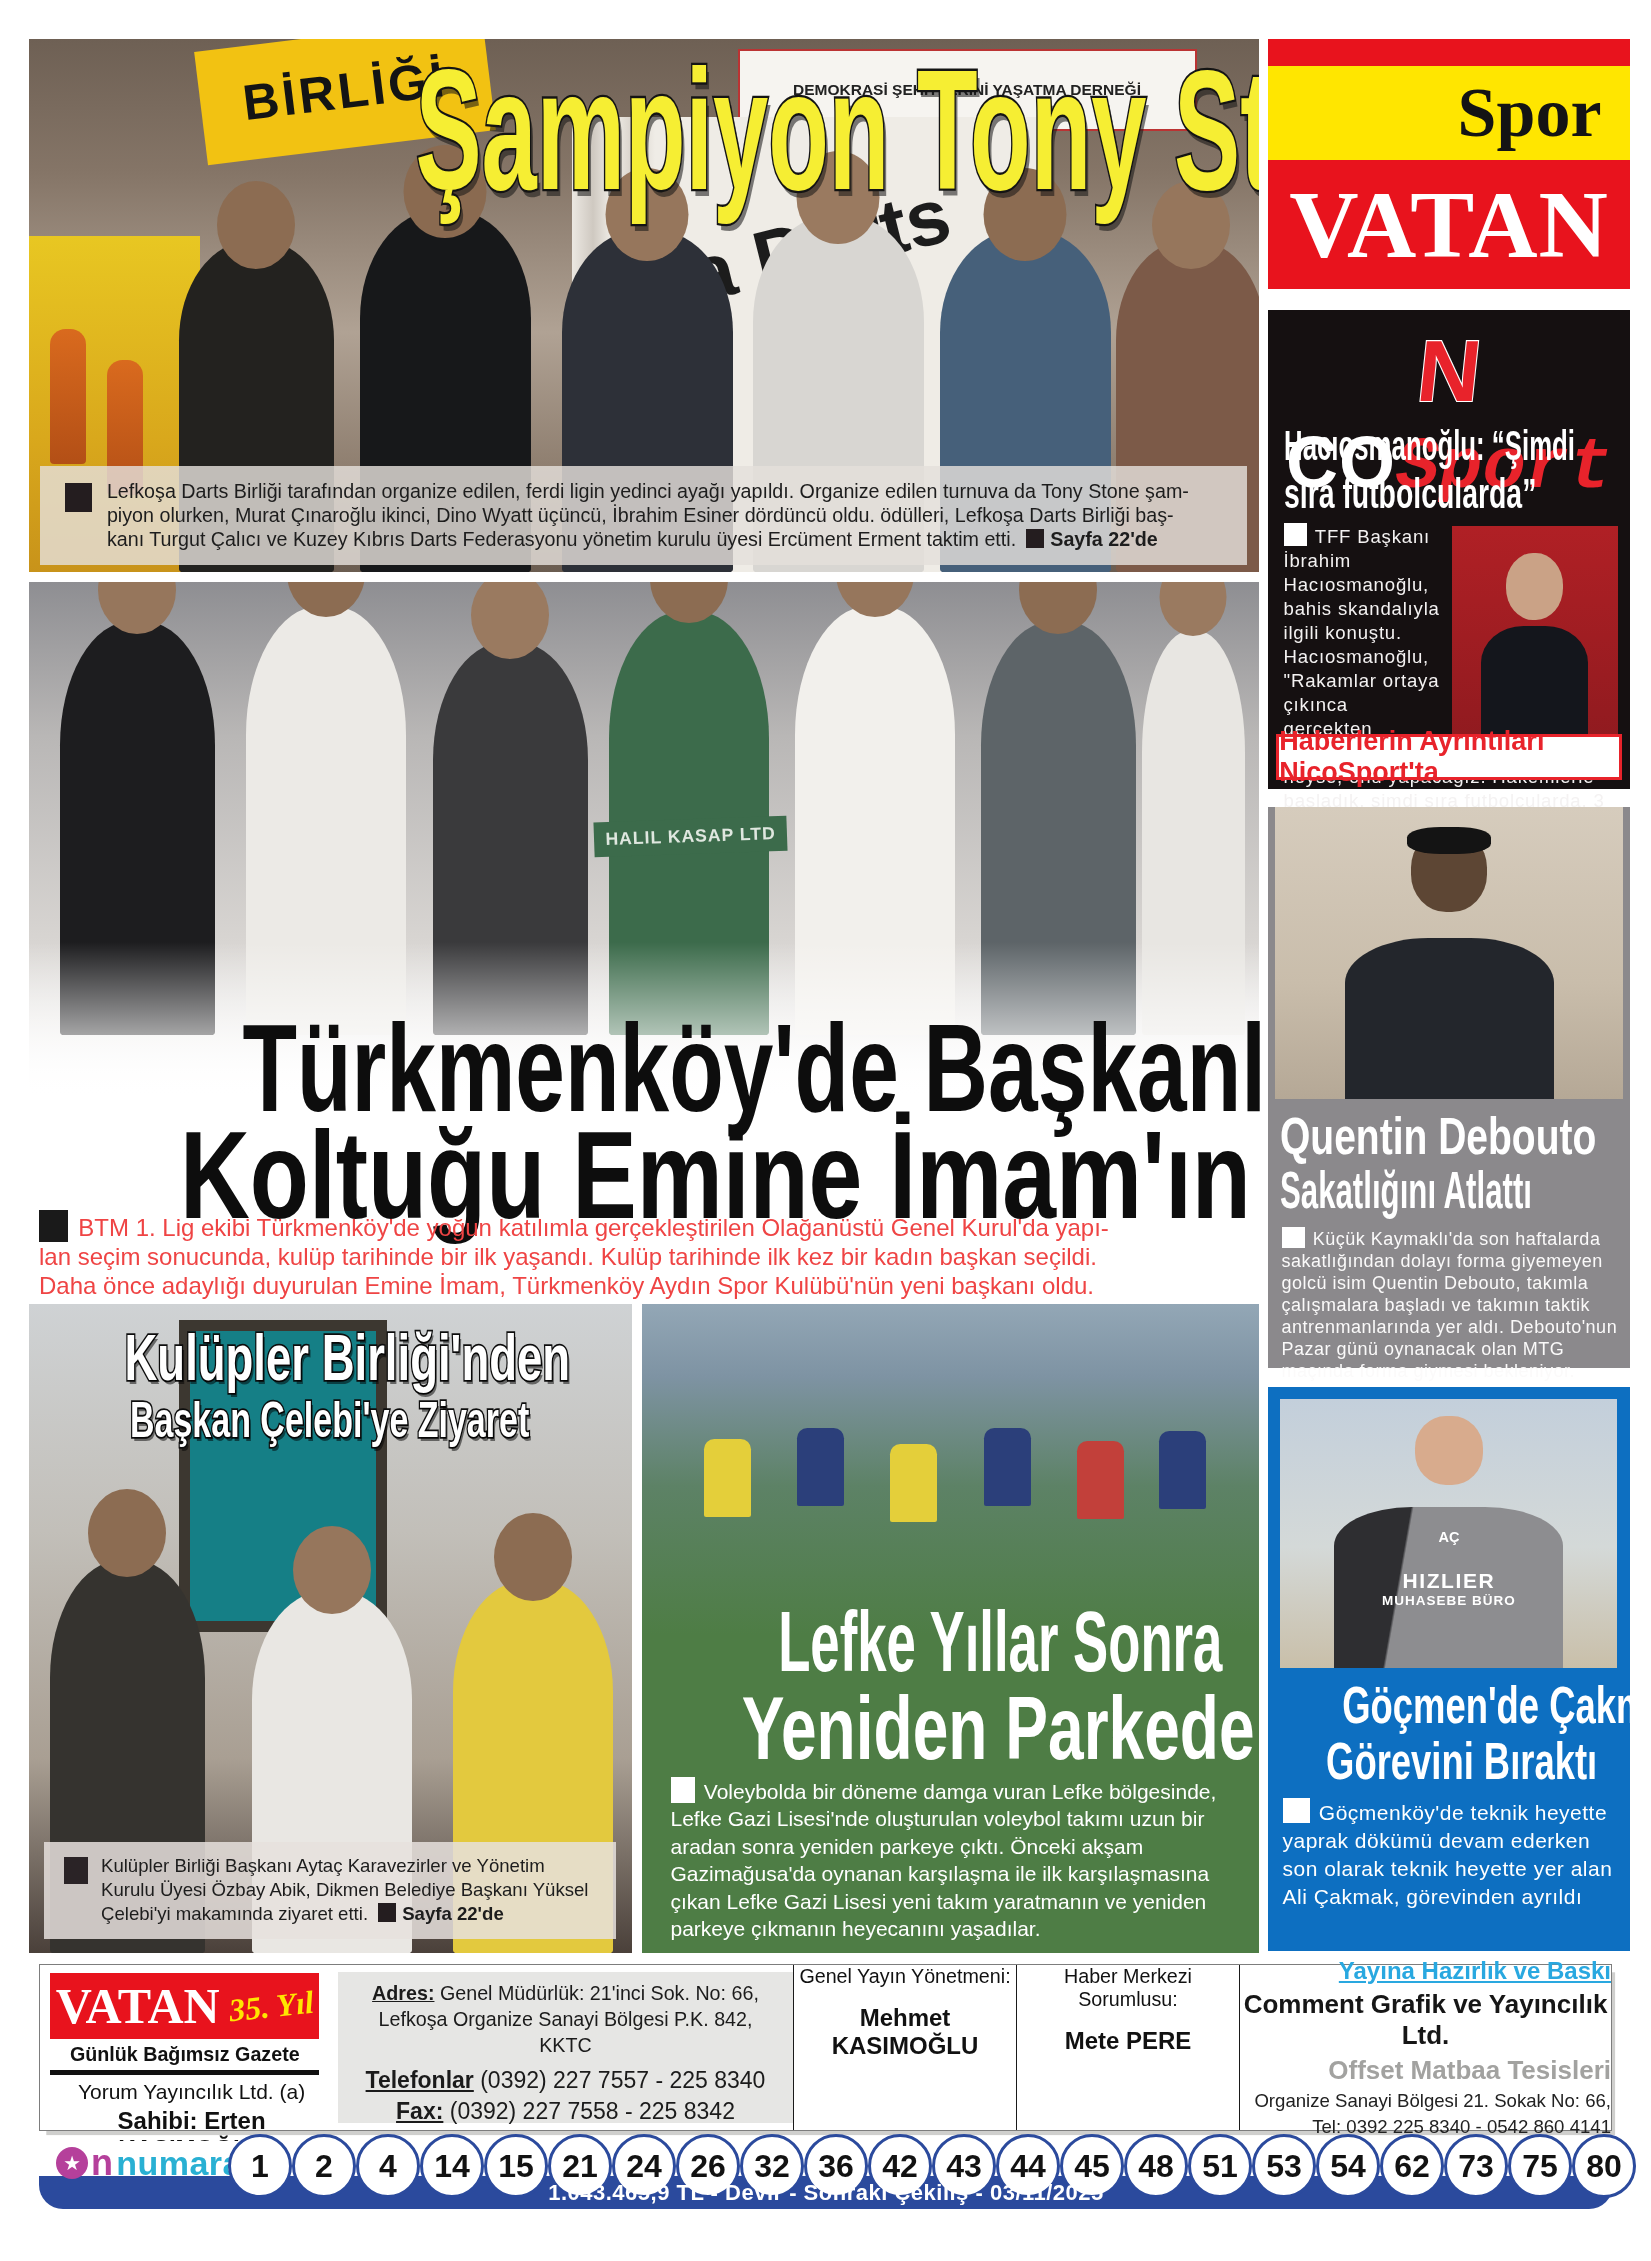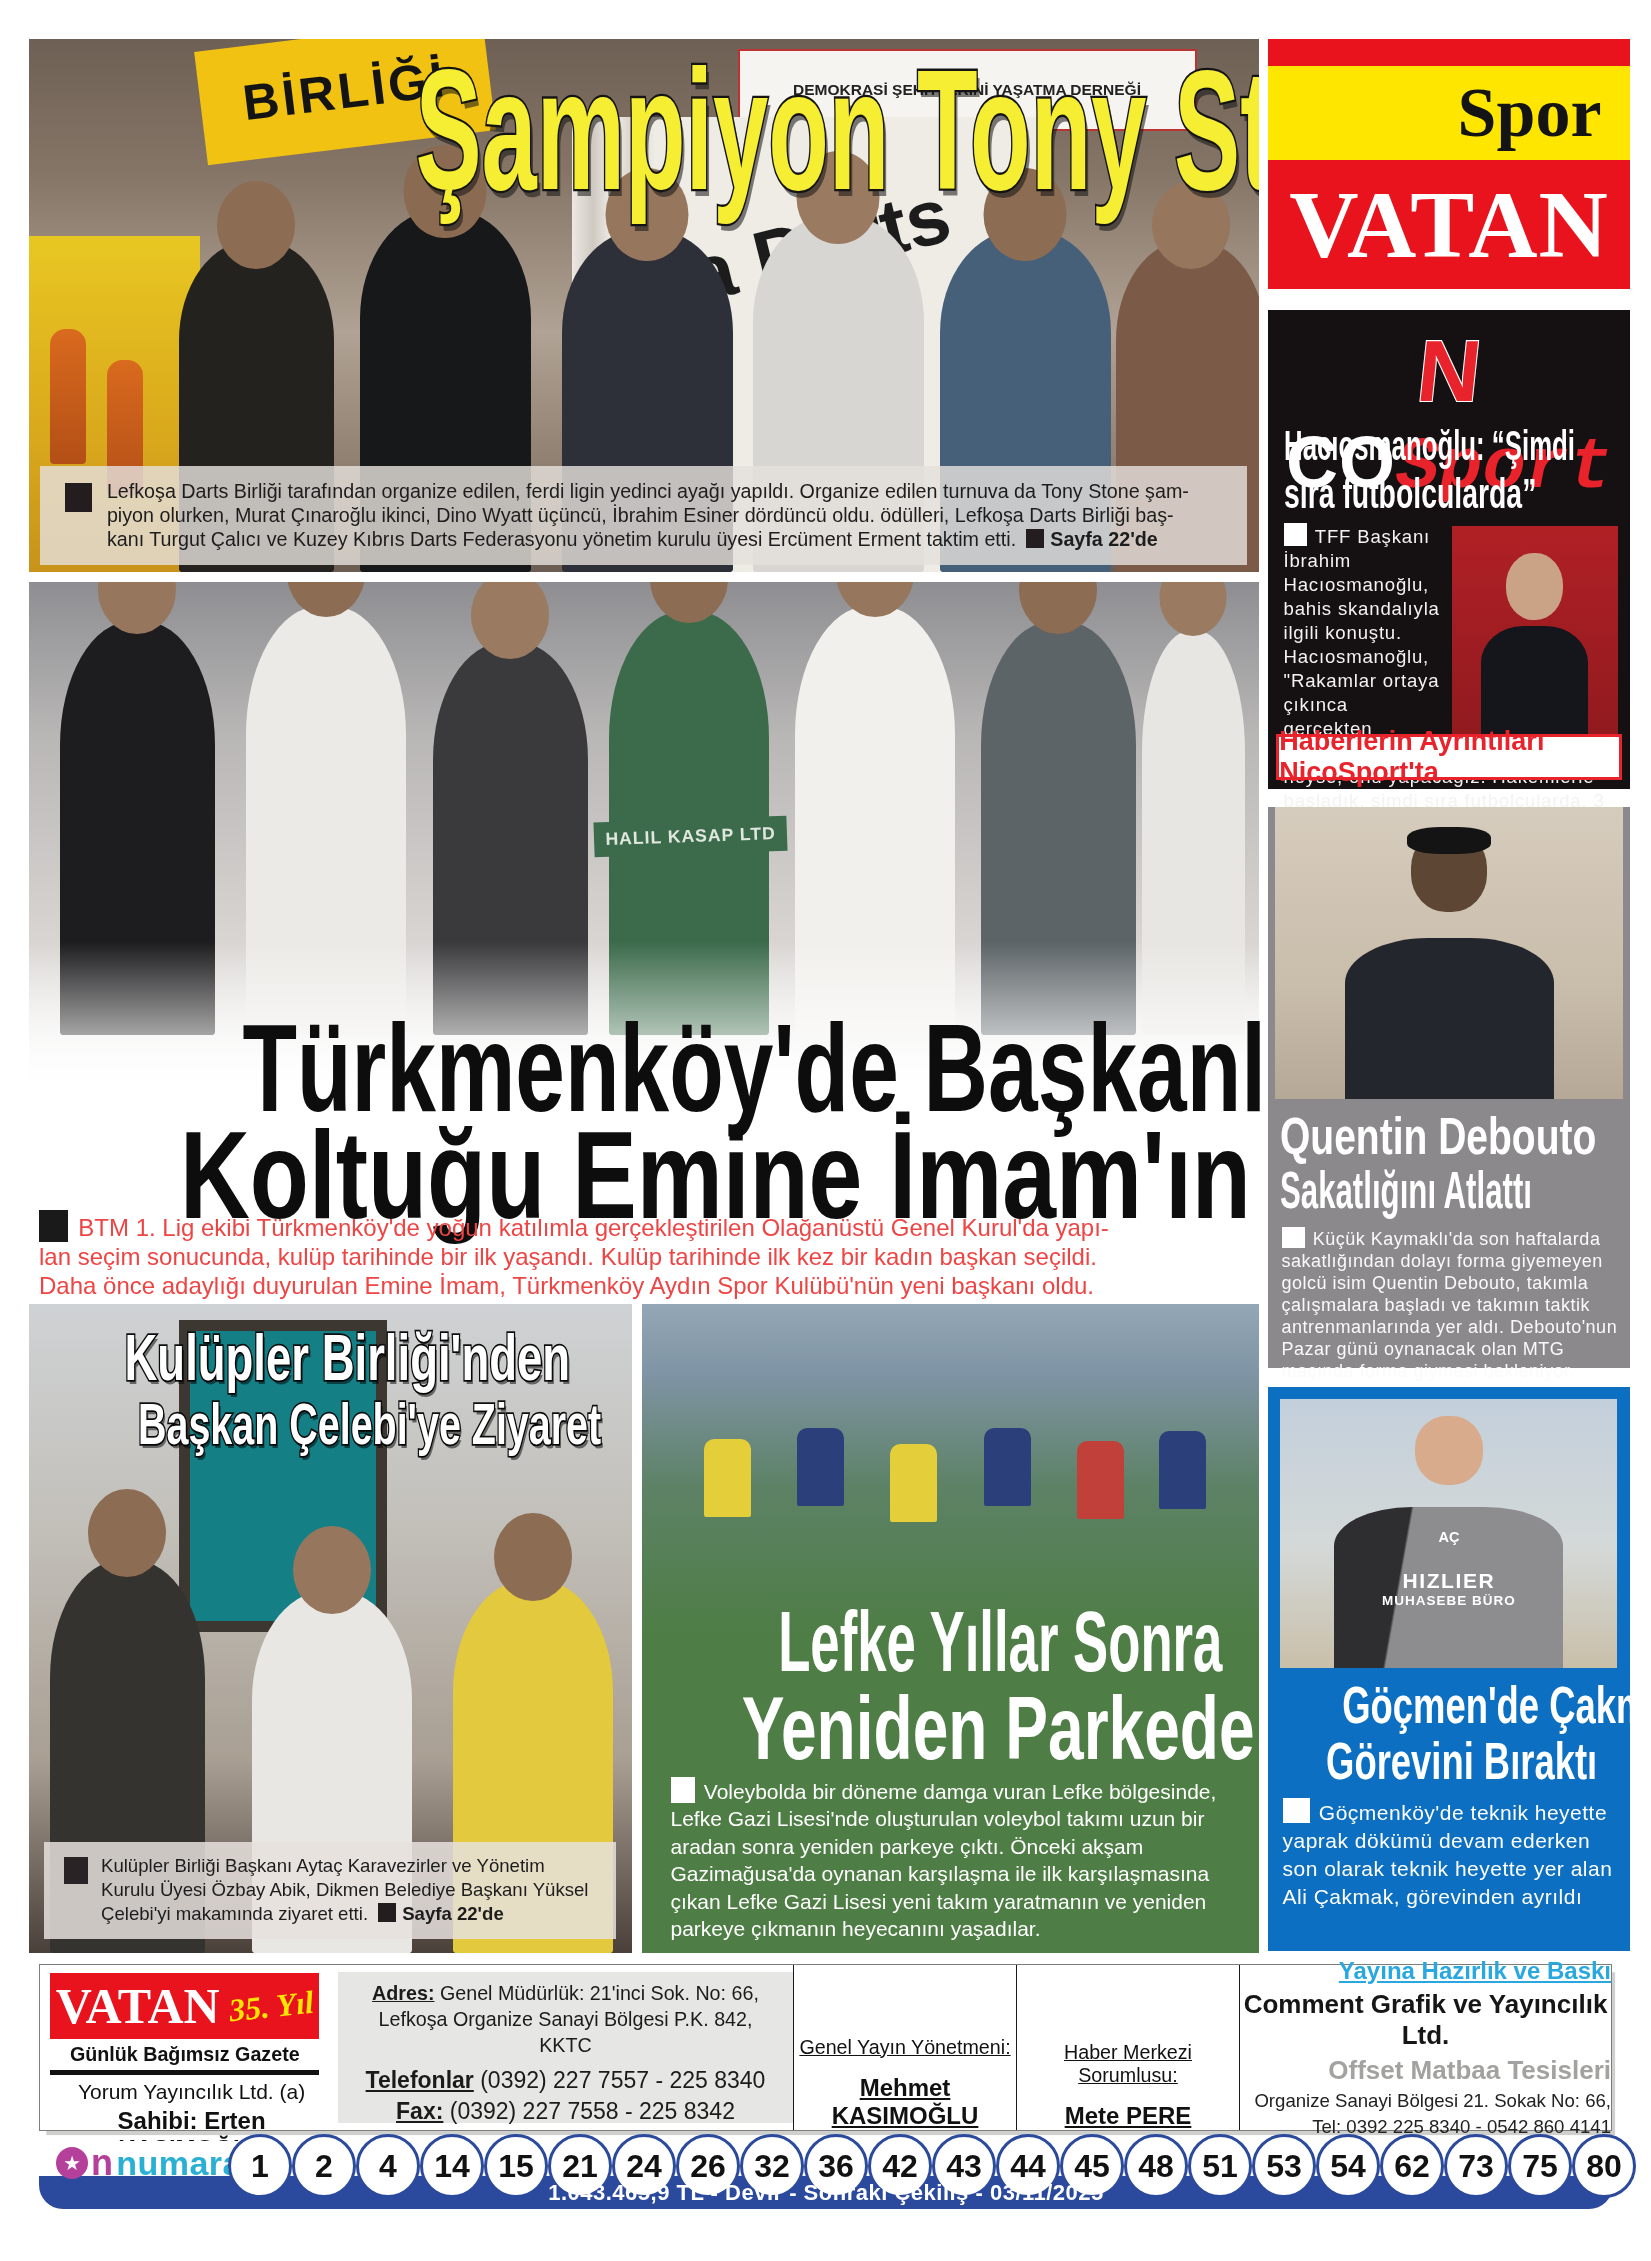--- a/index.html
+++ b/index.html
@@ -47,21 +47,21 @@
   #tk-body{left:39px;top:1210px;width:1216px;font-size:24px;line-height:29px;color:#ef4444;}
   #tk-body .sq{display:inline-block;width:29px;height:32px;background:#1a1a1a;margin-right:10.3px;vertical-align:-6.2px;}
 
   
   #kul{left:28.5px;top:1304px;width:603px;height:649px;}
   #kul .bg{position:absolute;inset:0;background:linear-gradient(180deg,#cfd2d4 0%,#c2bfb9 35%,#a99f93 70%,#4a403a 100%);}
   .frame{position:absolute;left:150px;top:15.5px;width:186px;height:290px;background:#157f86;border:11.4px solid #3c3730;}
   .kul-line{position:absolute;left:0;width:100%;text-align:center;font-weight:bold;color:#fff;line-height:1;
       -webkit-text-stroke:3.6px #0d0d0d;paint-order:stroke fill;text-shadow:3.1px 4.1px 0 rgba(0,0,0,.5);}
   #kul-l1{top:21px;font-size:65px;}
-  #kul-l2{top:91px;font-size:58px;}
+  #kul-l2{top:91px;font-size:50px;}
   #kul-cap{position:absolute;left:15.5px;right:15.5px;bottom:14.5px;background:rgba(230,225,221,.85);color:#1d1d1d;
       font-size:18.6px;line-height:24px;padding:12.4px 15.5px 12.4px 57px;}
   #kul-cap .sq{position:absolute;left:19.7px;top:15.5px;width:24px;height:27px;background:#2a2326;}
 
   
   #lefke{left:642px;top:1304px;width:617px;height:649px;background:#4e7d45;}
   #lefke .ph{position:absolute;left:0;top:0;width:100%;height:331px;
       background:linear-gradient(180deg,#93a7b6 0%,#7e93a3 22%,#5d8266 55%,#4e7d45 100%);}
   .vj{position:absolute;width:47px;height:78px;border-radius:10.3px 10.3px 2.1px 2.1px;}
   .lefke-line{position:absolute;left:0;width:100%;text-align:center;font-weight:bold;color:#fff;line-height:1;}
@@ -130,22 +130,22 @@
   .f-hr{width:269px;height:4.7px;background:#111;margin:4.1px 0 5.2px 0;}
   .f-co{font-size:21px;}
   .f-own{font-weight:bold;font-size:24px;margin-top:3.1px;}
   .f-mid{width:455px;margin:7.2px 0;background:#e6e6e4;padding:9.3px 14.5px;box-sizing:border-box;
       font-size:19.7px;line-height:1.3;text-align:center;color:#1b1b1b;}
   .lbl{font-weight:bold;text-decoration:underline;}
   .f-mid .tel{font-size:23px;margin-top:7.2px;}
   .f-mid .fax{font-size:23px;margin-top:2.1px;}
   .f-webrow{display:flex;justify-content:space-between;align-items:flex-end;margin-top:9.3px;font-size:16.6px;text-align:left;}
   .f-webrow .em{text-align:right;}
-  .f-cell{width:223px;border-left:1.6px solid #1a1a1a;display:flex;flex-direction:column;align-items:center;justify-content:flex-end;
-      gap:15.5px;font-size:19.7px;text-align:center;padding:0 5.2px;box-sizing:border-box;text-decoration:underline;}
+  .f-cell{width:223px;border-left:1.6px solid #1a1a1a;display:flex;flex-direction:column;align-items:center;justify-content:flex-start;
+      gap:15.5px;font-size:19.7px;text-align:center;padding:0 5.2px;box-sizing:border-box;}
   .f-cell .nm{font-weight:bold;font-size:24px;}
   .f-right{flex:1;border-left:1.6px solid #1a1a1a;display:flex;flex-direction:column;align-items:flex-end;justify-content:center;
       gap:4.1px;text-align:center;}
   .p-title{color:#29a8e0;font-weight:bold;font-size:24px;text-decoration:underline;}
   .p-co{font-weight:bold;font-size:26px;color:#161616;}
   .p-fac{font-weight:bold;font-size:26px;color:#a2a2a0;}
   .p-adr,.p-tel{font-size:18.6px;color:#222;}
 
   
   #lot-white{left:39px;top:2141px;width:1574px;height:36px;background:#fff;border-radius:21px 4.1px 4.1px 21px;}

